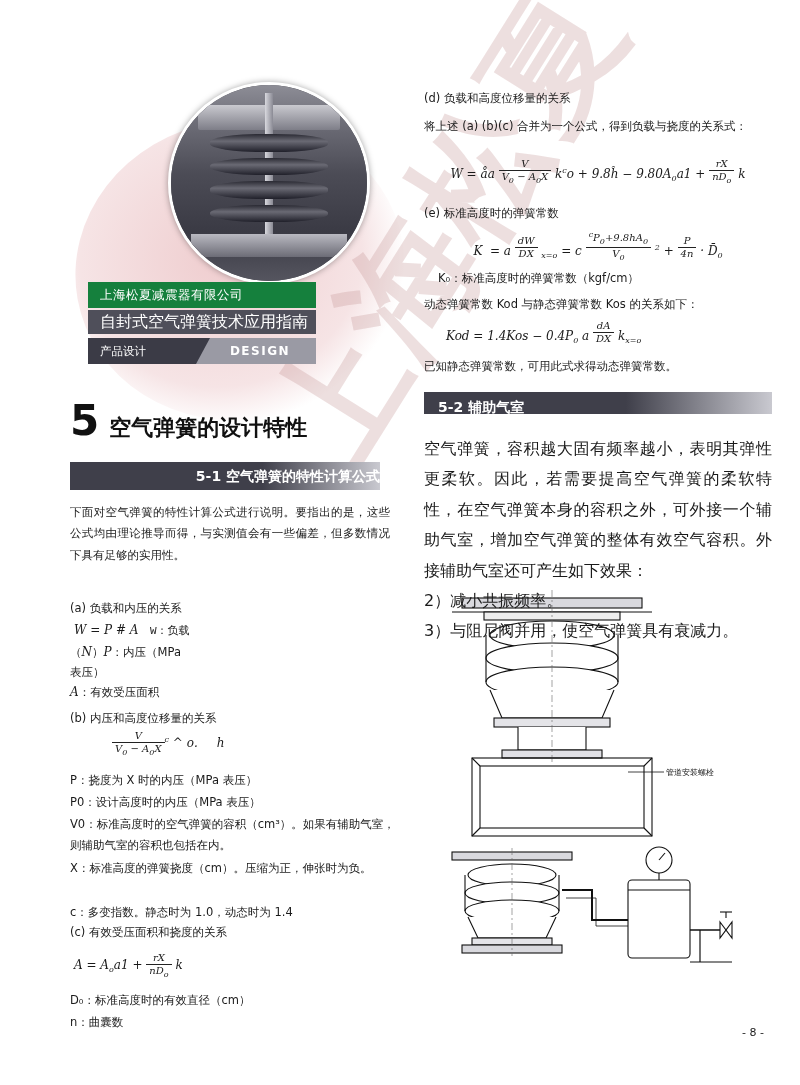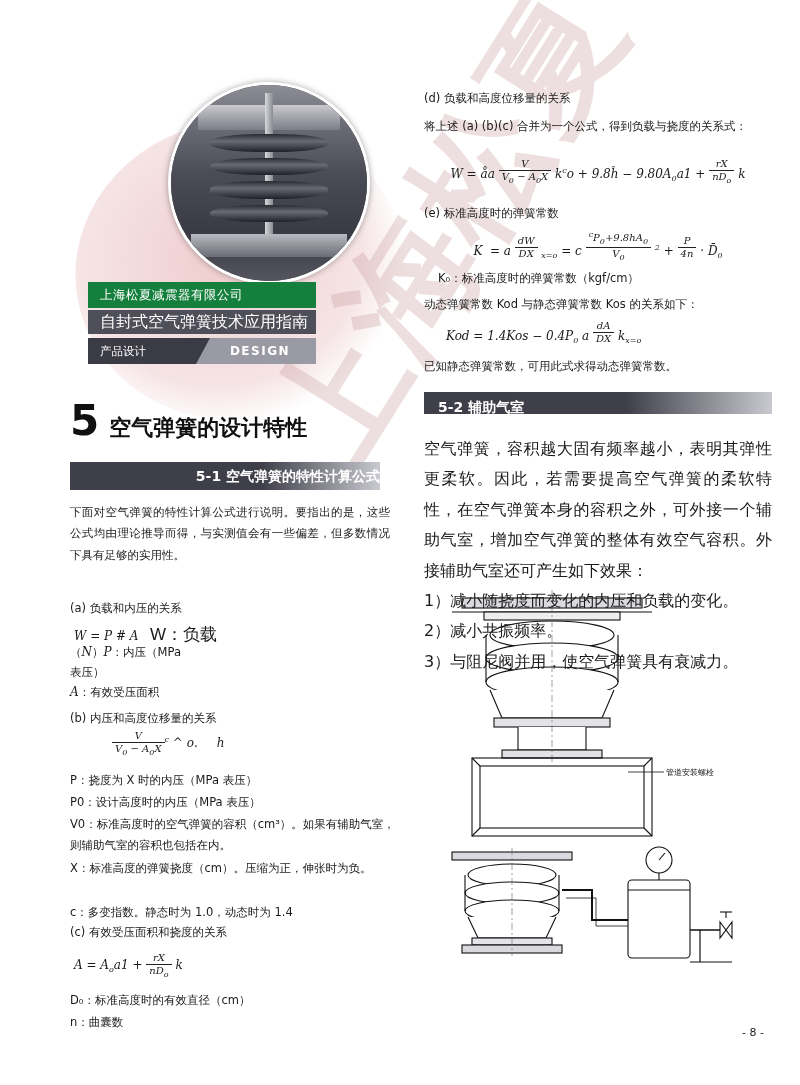--- a/index.html
+++ b/index.html
@@ -341,21 +341,21 @@
       <div class="num">5</div>
       <div class="title">空气弹簧的设计特性</div>
     </div>
 
     <div class="sec-banner" id="sec51">5-1  空气弹簧的特性计算公式</div>
 
     <div class="body-text" id="intro">下面对空气弹簧的特性计算公式进行说明。要指出的是，这些公式均由理论推导而得，与实测值会有一些偏差，但多数情况下具有足够的实用性。</div>
 
     <div class="item" style="top:528px;">(a)  负载和内压的关系</div>
     <div class="item formula" style="top:550px; padding-left:4px;">
-      W = P # A&nbsp;&nbsp;&nbsp;<span style="font-style:normal;font-family:Liberation Sans, sans-serif;font-size:17px;">W：负载</span>
+      W = P # A&nbsp;&nbsp;&nbsp;<span style="font-style:normal;font-family:Liberation Mono, monospace;font-size:11px;">W：负载</span>
     </div>
     <div class="item" style="top:572px;">
       （<span class="formula">N</span>）<span class="formula">P</span>：内压（MPa
     </div>
     <div class="item" style="top:592px;">表压）</div>
     <div class="item" style="top:612px;">
       <span class="formula">A</span>：有效受压面积
     </div>
 
     <div class="item" style="top:638px;">(b)  内压和高度位移量的关系</div>
@@ -433,21 +433,20 @@
       </span>
       <span class="formula">k<span class="sub">x=ο</span></span>
     </div>
 
     <div class="r-line" style="top:268px;">已知静态弹簧常数，可用此式求得动态弹簧常数。</div>
   </div>
 
   <div id="sec52">5-2  辅助气室</div>
   <div id="sec52-body">
     <div>空气弹簧，容积越大固有频率越小，表明其弹性更柔软。因此，若需要提高空气弹簧的柔软特性，在空气弹簧本身的容积之外，可外接一个辅助气室，增加空气弹簧的整体有效空气容积。外接辅助气室还可产生如下效果：</div>
-    <div>1）减小随挠度而变化的内压和负载的变化。</div>
     <div>2）减小共振频率。</div>
     <div>3）与阻尼阀并用，使空气弹簧具有衰减力。</div>
   </div>
 
   <div class="diagram">
     <svg width="340" height="400" viewBox="0 0 340 400" xmlns="http://www.w3.org/2000/svg">
 
       <g stroke="#111" fill="none" stroke-width="1.1">
         <rect x="30" y="8" width="180" height="10" fill="#d9d9de"></rect>
         <line x1="20" y1="22" x2="220" y2="22"></line>

